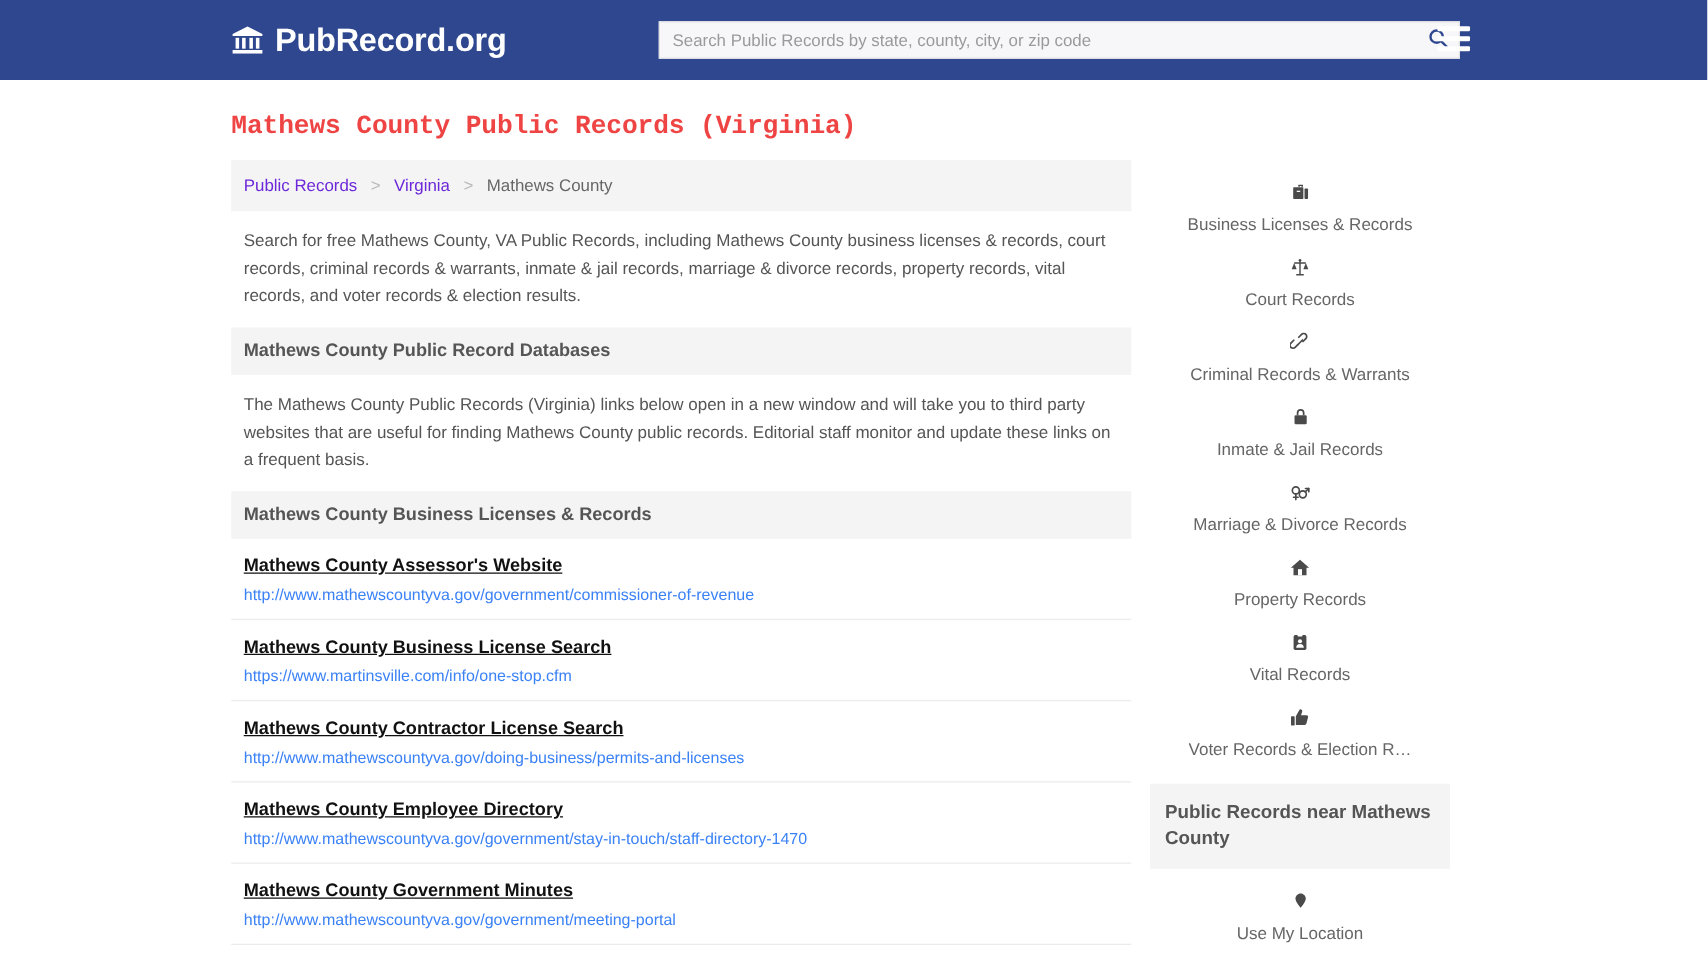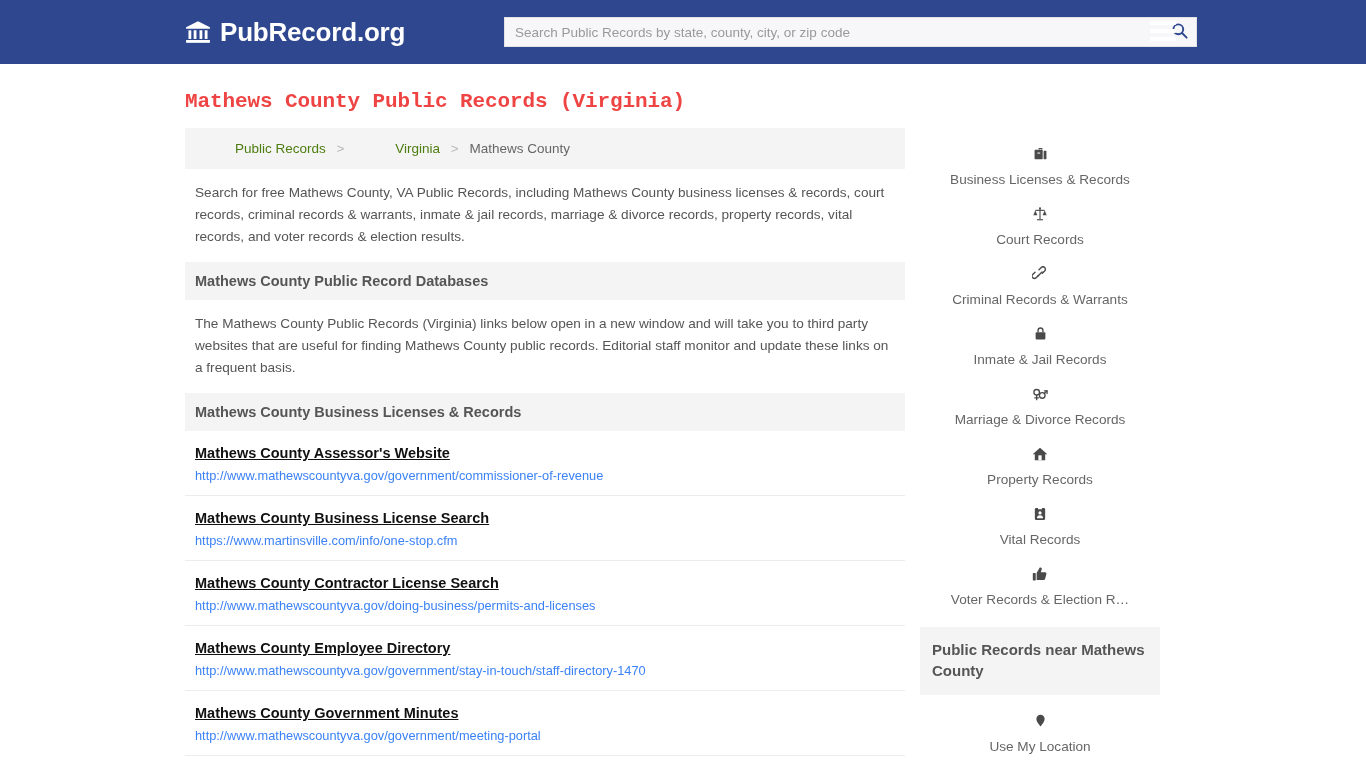--- a/index.html
+++ b/index.html
@@ -31,23 +31,23 @@
   .brand-icon { width: 26px; height: 26px; display: block; }
   .brand-text {
     font-size: 26px;
     font-weight: bold;
     letter-spacing: -0.2px;
     line-height: 1;
     white-space: nowrap;
   }
   .search-wrap {
     position: absolute;
-    left: 504px;
+    left: 527px;
     top: 17px;
-    width: 693px;
+    width: 641px;
     height: 30px;
     display: flex;
     align-items: center;
     background: #f7f7f9;
     border: 1px solid #e3e3e6;
   }
   .search-input {
     flex: 1;
     height: 28px;
     border: 0;
@@ -108,24 +108,23 @@
     font-size: 14.5px;
     font-weight: bold;
     color: #555555;
   }
   .panel-head.breadcrumb {
     font-weight: normal;
     font-size: 13.5px;
     padding: 13px 10px;
   }
   .crumb {
-    color: #4d7c0f;
+    color: #6d28d9;
     text-decoration: none;
     cursor: pointer;
-    margin-left: 40px;
   }
   .crumb-sep { color: #b9b9b9; margin: 0 7px; }
   .crumb-current { color: #666666; }
 
   .body-text {
     font-size: 13.6px;
     line-height: 1.62;
     color: #555555;
     padding: 13px 10px 14px 10px;
   }

